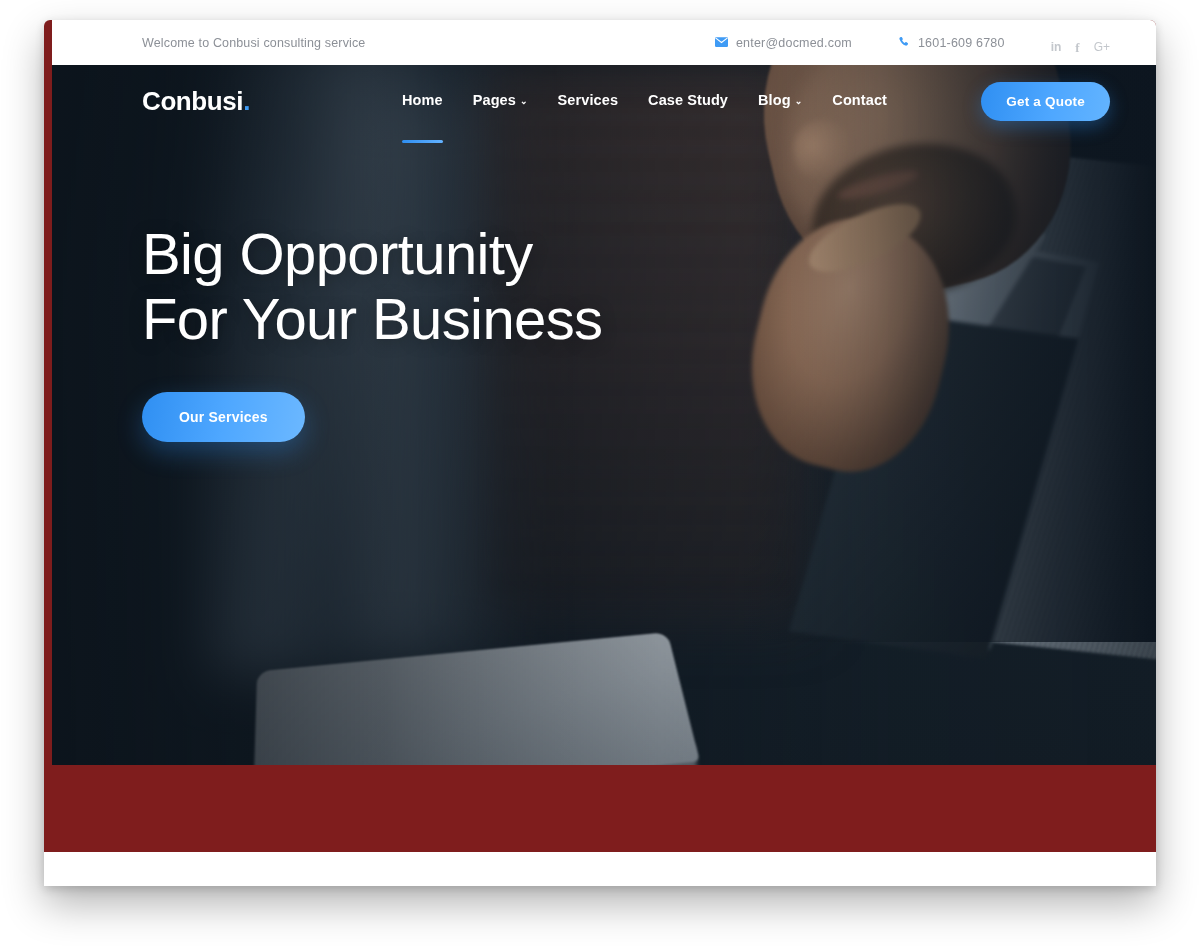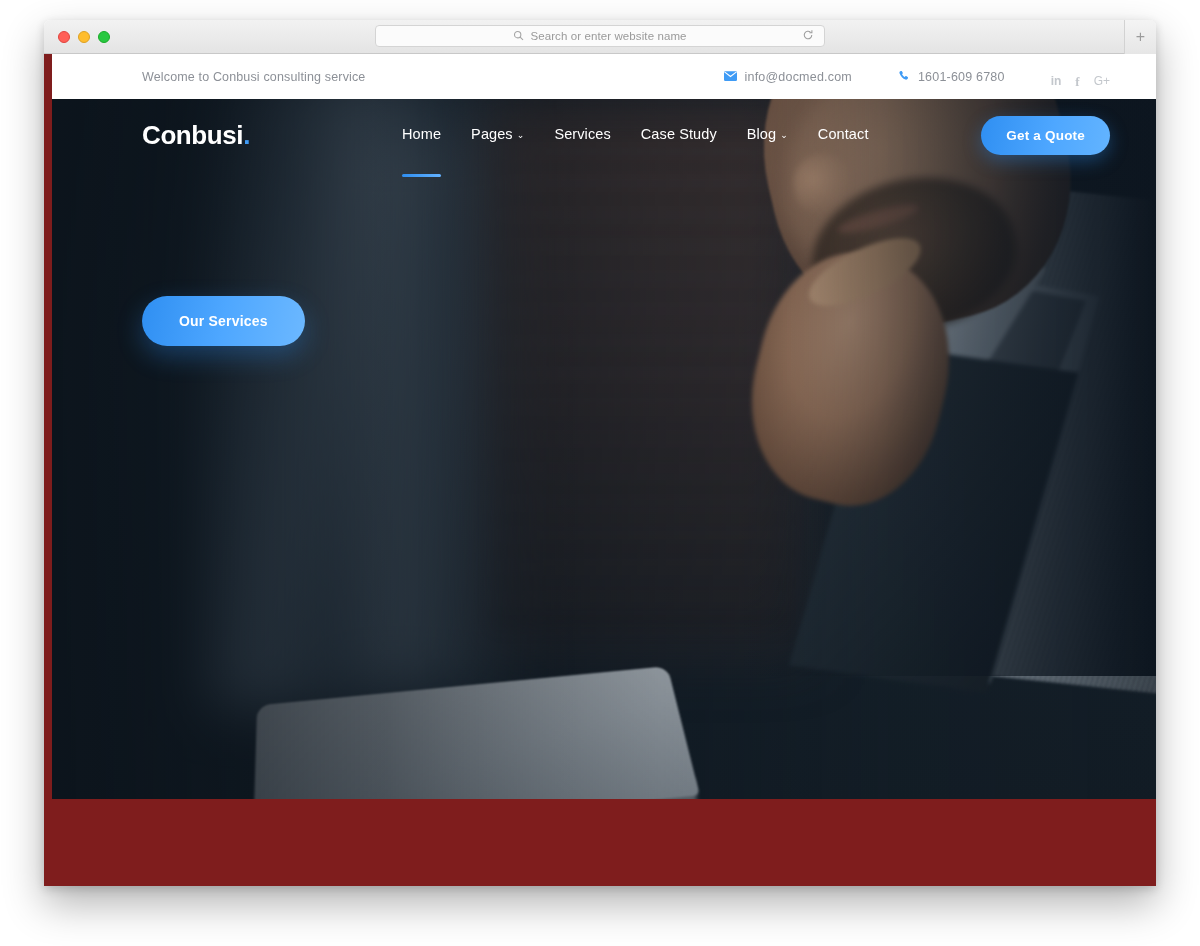--- a/index.html
+++ b/index.html
@@ -275,21 +275,21 @@
     font-size:26px; font-weight:bold; color:#ffffff;
     letter-spacing:-.4px;
   }
   .logo .dotb{ color:#3f9bf5; }
   .menu{
     display:flex; align-items:center; gap:30px;
     margin-left:152px;
   }
   .menu-item{
     position:relative;
-    font-size:14.5px; font-weight:normal; color:#ffffff;
+    font-size:14.5px; font-weight:bold; color:#ffffff;
     letter-spacing:.1px;
     display:flex; align-items:center; gap:4px;
     padding-bottom:2px;
   }
   .caret{
     display:inline-block;
     font-size:9px; line-height:1; color:#ffffff;
     transform:translateY(1px);
   }
   .menu-item.active::after{
@@ -353,60 +353,35 @@
     border-bottom:none;
     border-radius:3px 3px 0 0;
     box-shadow:0 -1px 2px rgba(0,0,0,.012);
   }
 </style>
 </head>
 <body>
 
 <div class="browser-window">
 
-  <div class="titlebar">
-    <div class="traffic">
-      <span class="dot red"></span>
-      <span class="dot yellow"></span>
-      <span class="dot green"></span>
-    </div>
-
-    <div class="addressbar">
-      <span class="search-glyph">
-        <svg width="11" height="11" viewBox="0 0 16 16" fill="none" stroke="#a5a5a5" stroke-width="1.6">
-          <circle cx="6.8" cy="6.8" r="4.6"></circle>
-            <line x1="10.4" y1="10.4" x2="14.5" y2="14.5"></line>
-        </svg>
-      </span>
-      <span class="addr-placeholder">Search or enter website name</span>
-      <span class="reload-glyph">
-        <svg width="12" height="12" viewBox="0 0 16 16" fill="none" stroke="#9d9d9d" stroke-width="1.4">
-          <path d="M13 8a5 5 0 1 1-1.6-3.6"></path>
-            <path d="M13.2 1.8v3.2h-3.2"></path>
-        </svg>
-      </span>
-    </div>
-
-    <div class="newtab">+</div>
-  </div>
 
   <div class="viewport">
 
     <div class="topbar">
       <span class="welcome">Welcome to Conbusi consulting service</span>
 
       <div class="topbar-right">
         <div class="contact-item">
           <span class="ic-mail">
             <svg width="13" height="10" viewBox="0 0 16 12" fill="#3f9bf5">
               <rect x="0" y="0" width="16" height="12" rx="1.5"></rect>
               <path d="M0.6 1 L8 6.6 L15.4 1" fill="none" stroke="#ffffff" stroke-width="1.3"></path>
             </svg>
           </span>
-          <span>info@docmed.com</span>
+          <span>enter@docmed.com</span>
         </div>
 
         <div class="contact-item">
           <span class="ic-phone">
             <svg width="12" height="12" viewBox="0 0 16 16" fill="#3f9bf5">
               <path d="M3.2 1.6c.6-.6 1.5-.5 2 .2l1 1.4c.4.6.3 1.3-.2 1.8l-.6.6c.7 1.6 2 2.9 3.6 3.6l.6-.6c.5-.5 1.2-.6 1.8-.2l1.4 1c.7.5.8 1.4.2 2l-.8.8c-.6.6-1.5.8-2.3.5C6.6 11.4 3.3 8.1 2 4.2c-.3-.8-.1-1.7.5-2.3z"></path>
             </svg>
           </span>
           <span>1601-609 6780</span>
         </div>
@@ -476,19 +451,23 @@
           </a>
           <a class="menu-item">
             <span>Contact</span>
           </a>
         </nav>
 
         <button class="quote-btn">Get a Quote</button>
       </div>
 
       <div class="hero-copy">
+        <h1 class="hero-title">
+          <span>Big Opportunity</span><br>
+          <span>For Your Business</span>
+        </h1>
         <button class="hero-btn">Our Services</button>
       </div>
     </div>
 
 
   </div>
 </div>
 
 </body></html>

